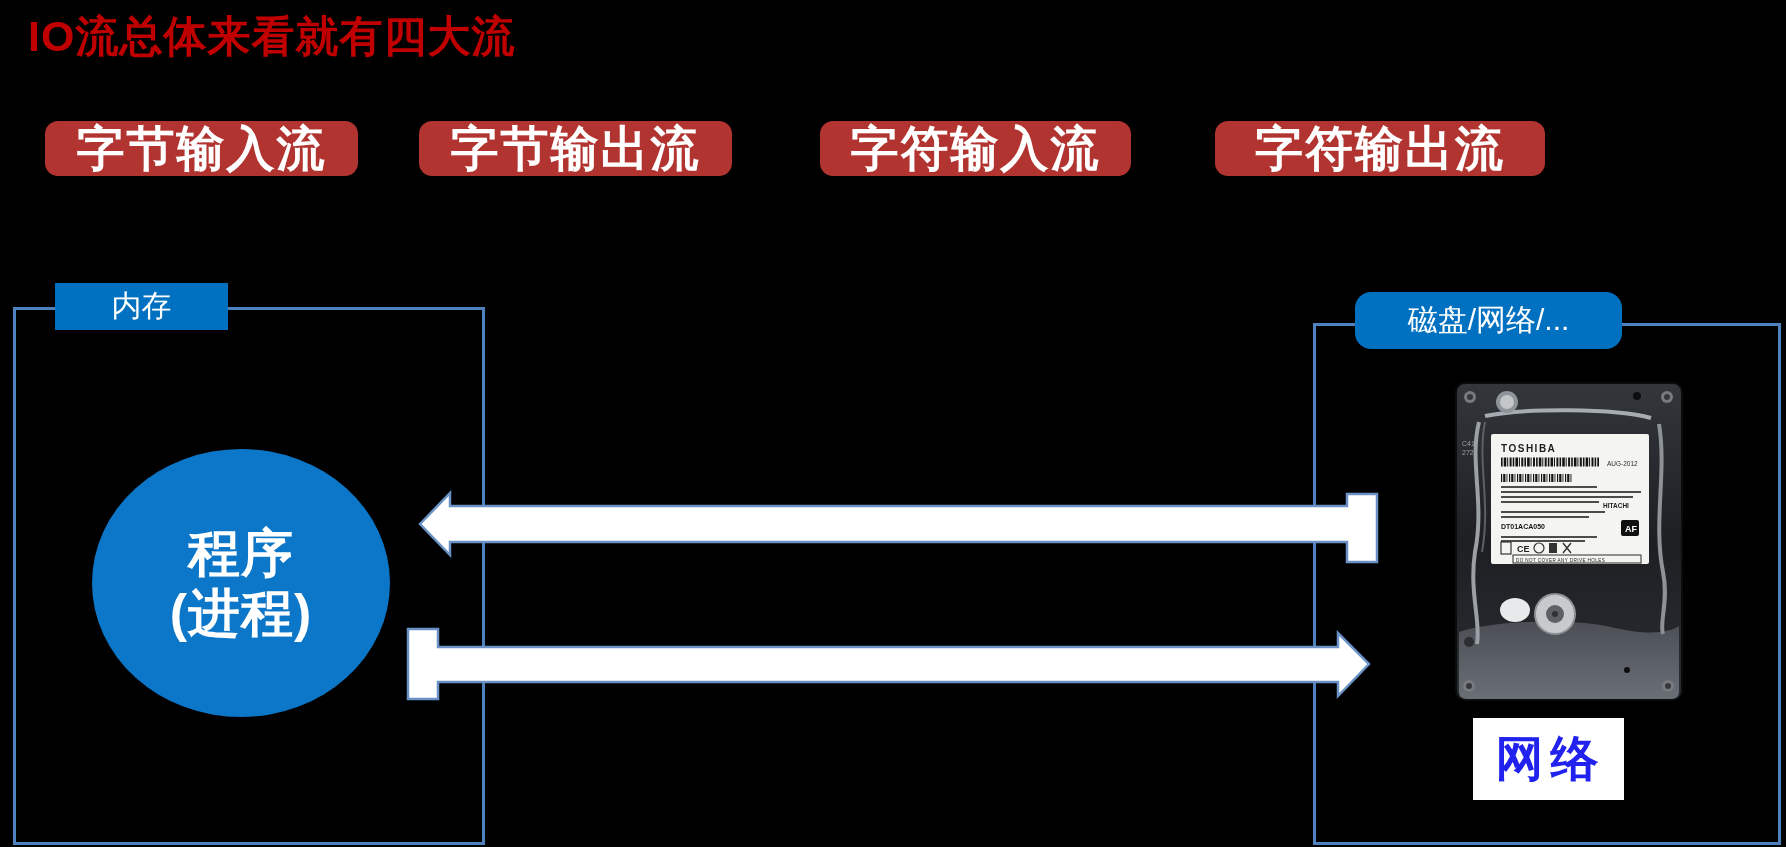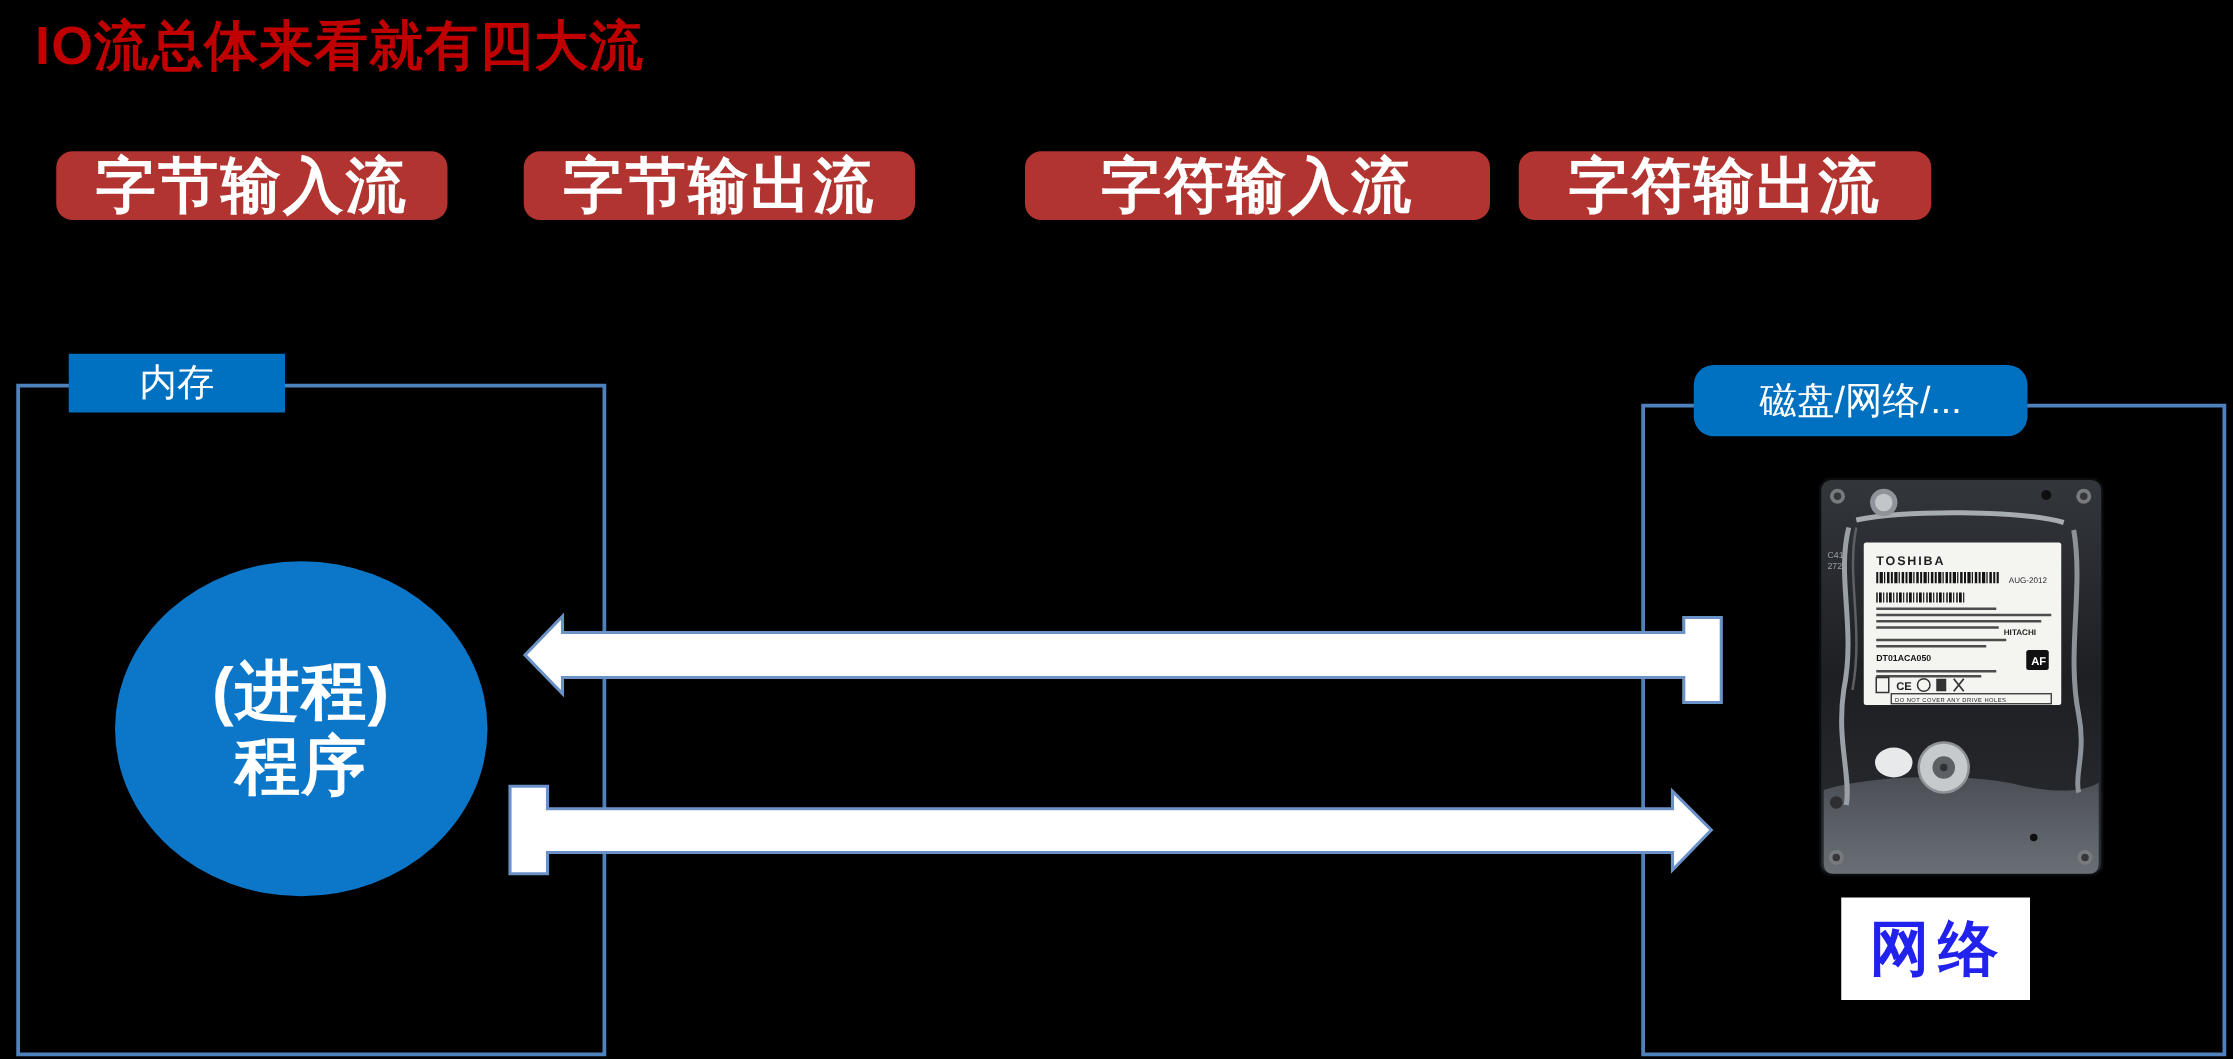--- a/index.html
+++ b/index.html
@@ -26,21 +26,21 @@
   }
 
   .stream-btn{
     position:absolute;top:121px;height:55px;border-radius:13px;
     background:var(--red-btn);color:#ffffff;
     font-size:48px;font-weight:bold;letter-spacing:2px;
     display:flex;align-items:center;justify-content:center;
   }
   .btn-1{left:45px;width:313px;}
   .btn-2{left:419px;width:313px;text-align:right;}
-  .btn-3{left:820px;width:372px;text-align:center;}
+  .btn-3{left:820px;width:311px;text-align:center;}
   .btn-4{left:1215px;width:330px;}
 
   .box{
     position:absolute;box-sizing:border-box;
     border:3px solid var(--blue-border);background:transparent;
   }
   .memory-box{left:13px;top:307px;width:472px;height:538px;}
   .storage-box{left:1313px;top:323px;width:468px;height:522px;}
 
   .box-label{
@@ -80,22 +80,22 @@
   <div>
     <div class="stream-btn btn-1">字节输入流</div>
     <div class="stream-btn btn-2">字节输出流</div>
     <div class="stream-btn btn-3">字符输入流</div>
     <div class="stream-btn btn-4">字符输出流</div>
   </div>
 
   <div class="box memory-box"></div>
   <div class="box-label memory-label">内存</div>
   <div class="process-circle">
+    <div>程序</div>
     <div>(进程)</div>
-    <div>程序</div>
   </div>
 
   <div class="box storage-box"></div>
   <div class="box-label storage-label">磁盘/网络/...</div>
 
   <svg class="hdd-svg" width="228" height="319" viewBox="0 0 228 319">
     <defs>
       <linearGradient id="hddBody" x1="0" y1="0" x2="0" y2="1">
         <stop offset="0" stop-color="#33363b"></stop>
         <stop offset="0.5" stop-color="#1d1f23"></stop>

